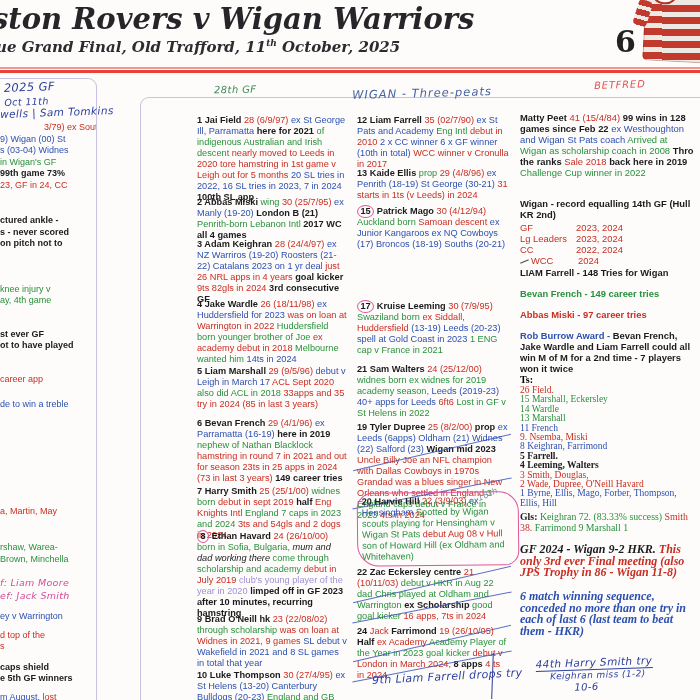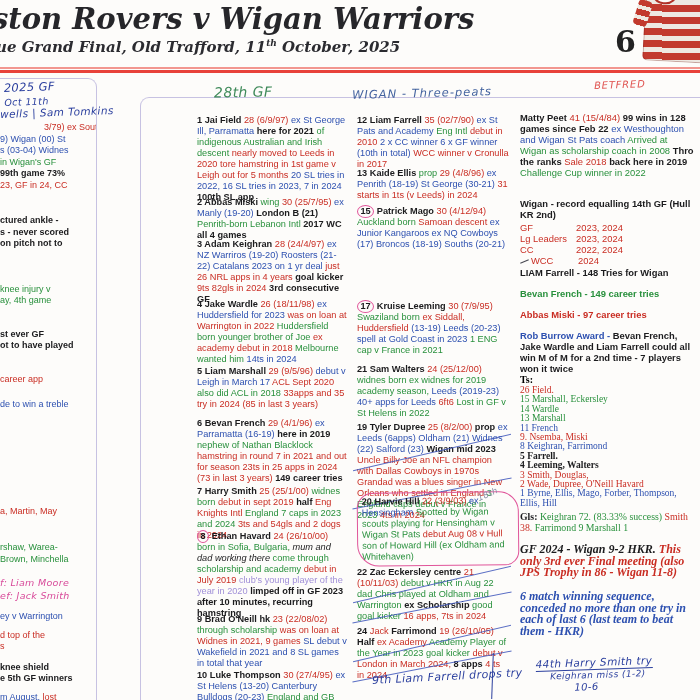--- a/index.html
+++ b/index.html
@@ -76,21 +76,21 @@
   <div class="title">ston Rovers v Wigan Warriors</div>
   <div class="subtitle"><span>ue Grand Final, Old Trafford, 11</span><sup>th</sup><span> October, 2025</span></div>
   <div class="page-num">6</div>
   <div class="jersey"></div>
   <div class="red-rule"></div>
   <div class="rule-left-box"></div>
   <div class="rule-main-box"></div>
 
   <div class="hand" style="left:4px;top:80px;font-size:11.5px;transform:rotate(-2deg);"><span>2025 GF</span><br><span style="font-size:9.5px;">Oct 11th</span></div>
   <div class="hand" style="left:0px;top:106px;font-size:10.5px;transform:rotate(-2deg);">wells | Sam Tomkins</div>
-  <div class="hand hand-green" style="left:214px;top:84px;font-size:14px;transform:rotate(-1deg);">28th GF</div>
+  <div class="hand hand-green" style="left:214px;top:84px;font-size:10px;transform:rotate(-1deg);">28th GF</div>
   <div class="hand hand-slate" style="left:352px;top:86px;font-size:11.5px;transform:rotate(-1.5deg);letter-spacing:1px;">WIGAN  -  Three-peats</div>
   <div class="hand hand-red" style="left:594px;top:79px;font-size:10px;transform:rotate(-2deg);letter-spacing:.8px;">BETFRED</div>
 
   <div id="leftcol">
       <div class="lm-line" style="margin-top: 0px; padding-left: 44px;"><span class="sg sg-r">3/79) ex Souths</span></div>
       <div class="lm-line" style="margin-top: 0px;"><span class="sg sg-b">9) Wigan (00) St</span></div>
       <div class="lm-line" style="margin-top: 0px;"><span class="sg sg-b">s (03-04) Widnes</span></div>
       <div class="lm-line" style="margin-top: 0px;"><span class="sg sg-g">in Wigan's GF</span></div>
       <div class="lm-line" style="margin-top: 0px;"><span class="sg sg-k">99th game 73%</span></div>
       <div class="lm-line" style="margin-top: 0px;"><span class="sg sg-r">23, GF in 24, CC</span></div>
@@ -104,21 +104,21 @@
       <div class="lm-line" style="margin-top: 22px;"><span class="sg sg-r">career app</span></div>
       <div class="lm-line" style="margin-top: 14px;"><span class="sg sg-b">de to win a treble</span></div>
       <div class="lm-line" style="margin-top: 95px;"><span class="sg sg-r">a, Martin, May</span></div>
       <div class="lm-line" style="margin-top: 25px;"><span class="sg sg-g">rshaw, Warea-</span></div>
       <div class="lm-line" style="margin-top: 0px;"><span class="sg sg-g">Brown, Minchella</span></div>
       <div class="lm-line lm-hand" style="margin-top: 12px;"><span class="sg sg-m">f: Liam Moore</span></div>
       <div class="lm-line lm-hand" style="margin-top: 1px;"><span class="sg sg-m">ef: Jack Smith</span></div>
       <div class="lm-line" style="margin-top: 10px;"><span class="sg sg-b">ey v Warrington</span></div>
       <div class="lm-line" style="margin-top: 7px;"><span class="sg sg-r">d top of the</span></div>
       <div class="lm-line" style="margin-top: 0px;"><span class="sg sg-r">s</span></div>
-      <div class="lm-line" style="margin-top: 9px;"><span class="sg sg-k">knee shield</span></div>
+      <div class="lm-line" style="margin-top: 9px;"><span class="sg sg-k">caps shield</span></div>
       <div class="lm-line" style="margin-top: 0px;"><span class="sg sg-k">e 5th GF winners</span></div>
       <div class="lm-line" style="margin-top: 7px;"><span class="sg sg-b">m August, </span><span class="sg sg-r">lost</span></div>
     </div>
 
   <div id="col1" class="pcol">
       <div class="entry" style="top: 115px;"><span class="sg sg-n">1 Jai Field </span><span class="sg sg-r">28 (6/9/97) </span><span class="sg sg-b">ex St George Ill, Parramatta </span><span class="sg sg-k">here for 2021 </span><span class="sg sg-g">of indigenous Australian and Irish descent </span><span class="sg sg-r">nearly moved to Leeds in 2020 tore hamstring in 1st game v Leigh out for 5 months </span><span class="sg sg-b">20 SL tries in 2022, 16 SL tries in 2023, 7 in 2024 </span><span class="sg sg-k">100th SL app</span></div>
       <div class="entry" style="top: 197px;"><span class="sg sg-n">2 Abbas Miski </span><span class="sg sg-g">wing </span><span class="sg sg-r">30 (25/7/95) </span><span class="sg sg-b">ex Manly (19-20) </span><span class="sg sg-k">London B (21) </span><span class="sg sg-g">Penrith-born Lebanon Intl </span><span class="sg sg-k">2017 WC all 4 games</span></div>
       <div class="entry" style="top: 239px;"><span class="sg sg-n">3 Adam Keighran </span><span class="sg sg-r">28 (24/4/97) </span><span class="sg sg-b">ex NZ Warriros (19-20) Roosters (21-22) Catalans 2023 on 1 yr deal </span><span class="sg sg-r">just 26 NRL apps in 4 years </span><span class="sg sg-k">goal kicker </span><span class="sg sg-r">9ts 82gls in 2024 </span><span class="sg sg-k">3rd consecutive GF</span></div>
       <div class="entry" style="top: 299px;"><span class="sg sg-n">4 Jake Wardle </span><span class="sg sg-r">26 (18/11/98) </span><span class="sg sg-b">ex Huddersfield for 2023 </span><span class="sg sg-r">was on loan at Warrington in 2022 </span><span class="sg sg-g">Huddersfield born younger brother of Joe </span><span class="sg sg-r">ex academy debut in 2018 </span><span class="sg sg-g">Melbourne wanted him </span><span class="sg sg-b">14ts in 2024</span></div>
       <div class="entry" style="top: 366px;"><span class="sg sg-n">5 Liam Marshall </span><span class="sg sg-r">29 (9/5/96) </span><span class="sg sg-b">debut v Leigh in March 17 </span><span class="sg sg-r">ACL Sept 2020 </span><span class="sg sg-g">also did ACL in 2018 </span><span class="sg sg-r">33apps and 35 try in 2024 (85 in last 3 years)</span></div>

